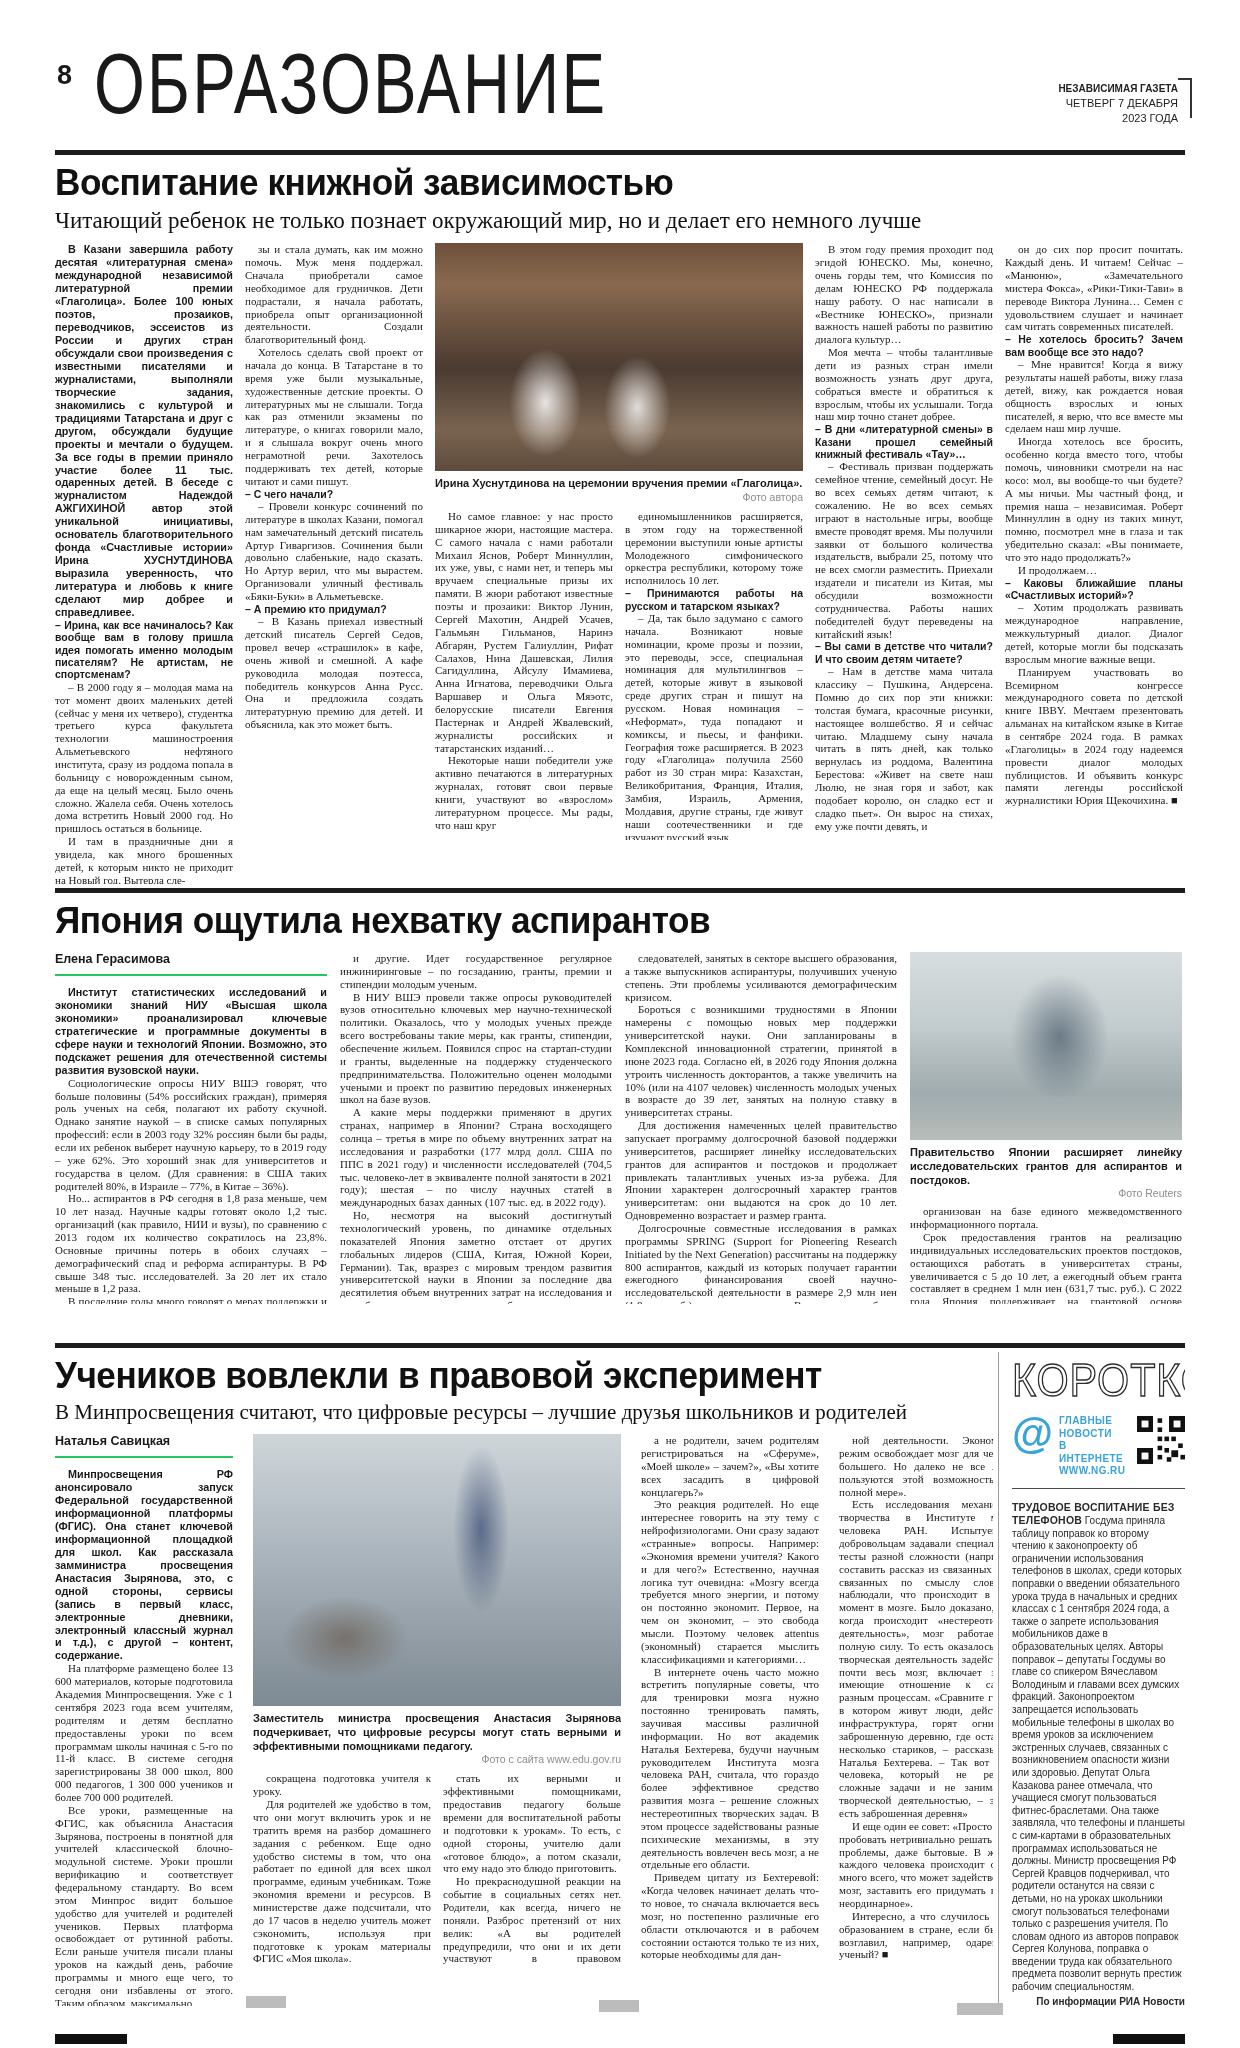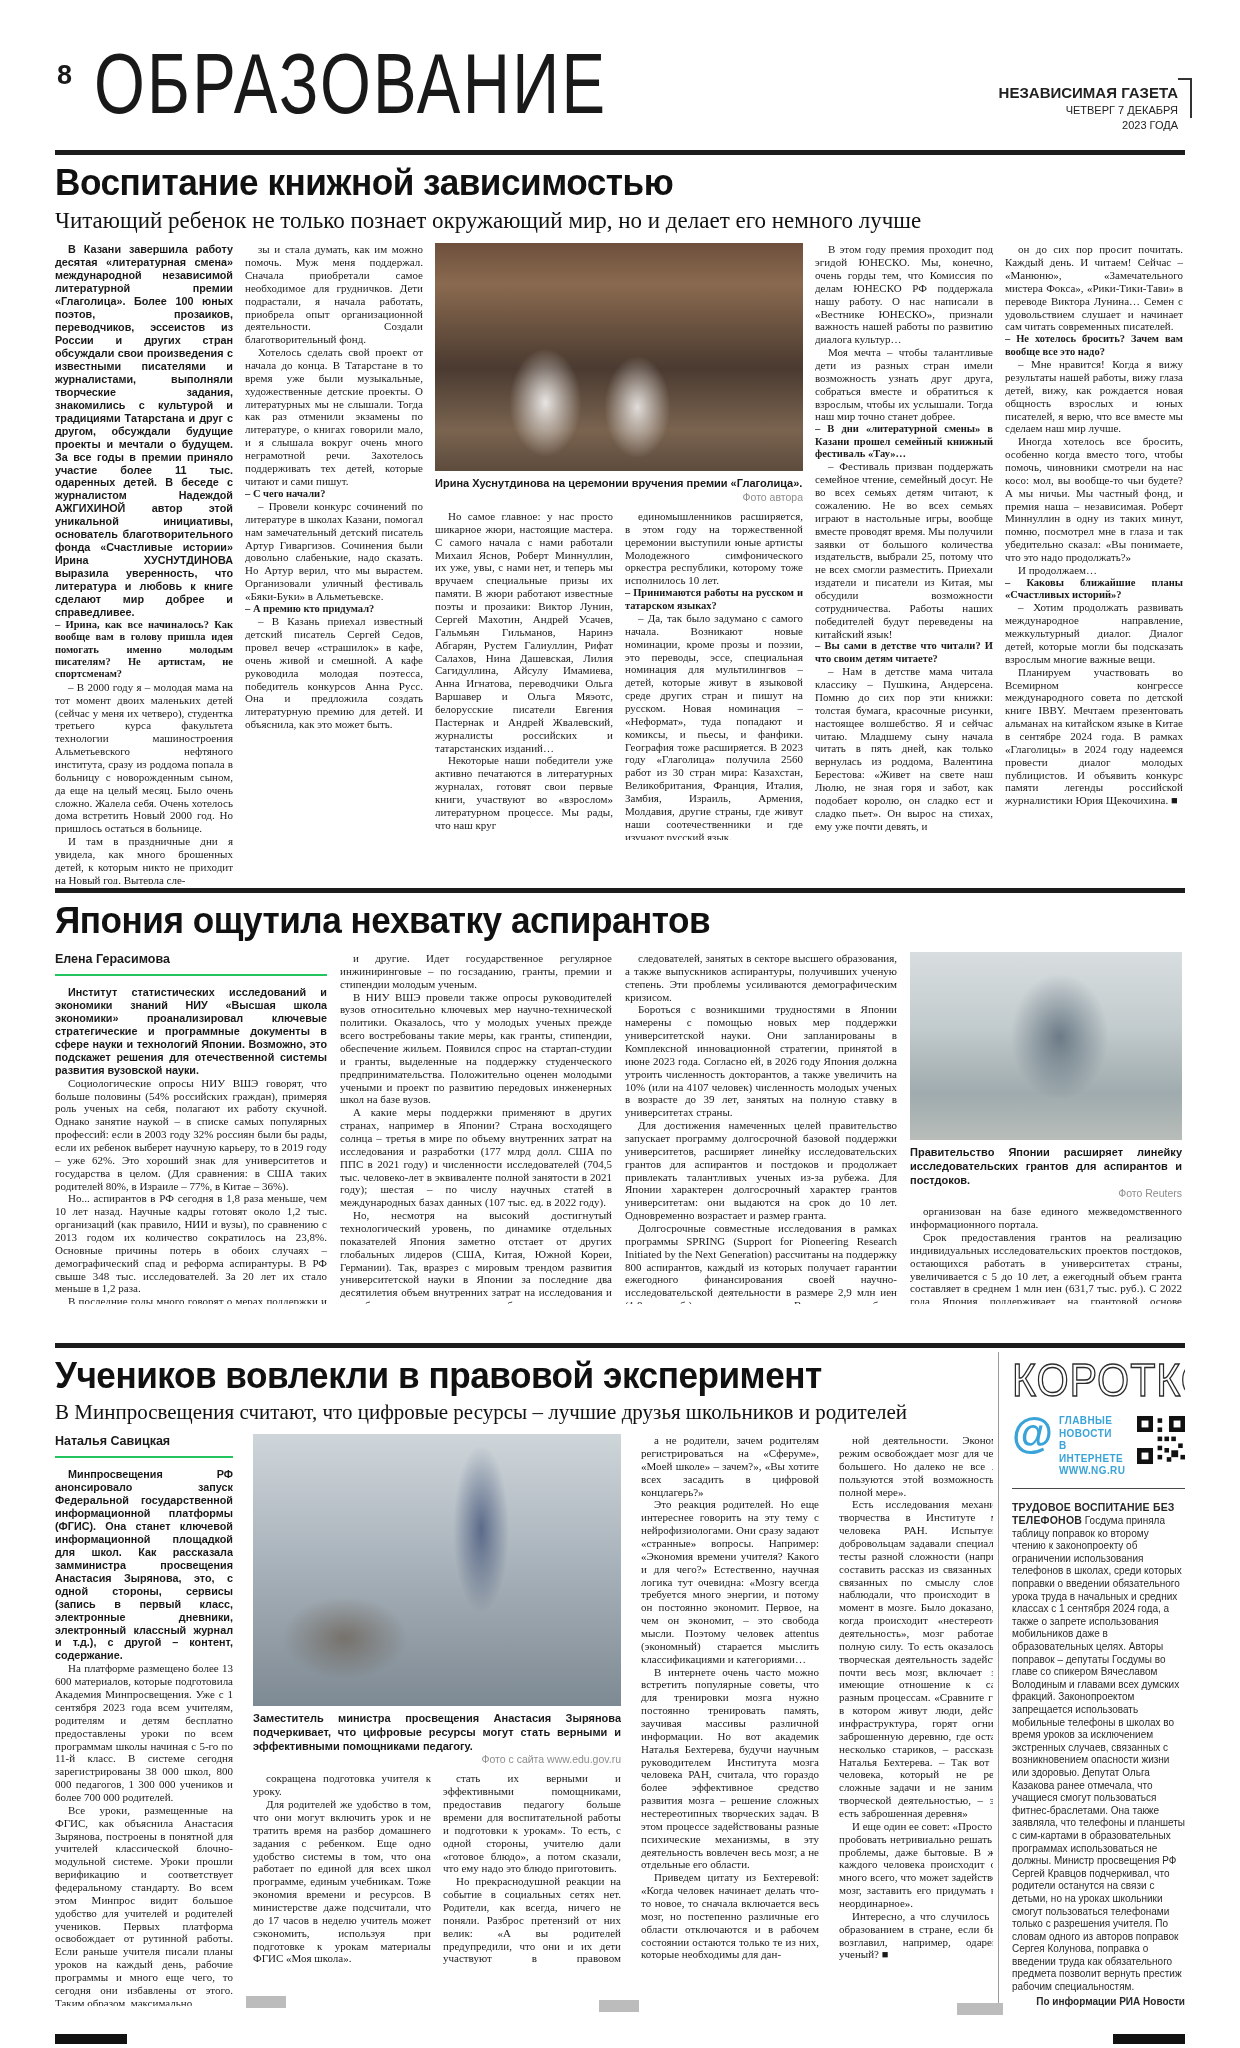--- a/index.html
+++ b/index.html
@@ -5,37 +5,37 @@
   html,body{margin:0;padding:0;background:#e9e9e9;}
   .page{position:relative;width:1240px;height:2048px;background:#fff;margin:0 auto;
         font-family:"Liberation Serif",serif;color:#1a1a1a;overflow:hidden;}
   
   .pageno{position:absolute;left:57px;top:60px;font:bold 27px "Liberation Sans",sans-serif;}
   .masthead{position:absolute;left:94px;top:34px;font-family:"Liberation Sans",sans-serif;
             font-weight:400;font-size:86px;letter-spacing:3px;transform:scaleX(.76);
             transform-origin:0 0;white-space:nowrap;color:#191919;}
   .hdr-right{position:absolute;right:62px;top:82px;text-align:right;
              font-family:"Liberation Sans",sans-serif;font-size:11px;line-height:1.4;color:#222;}
-  .hdr-right .b{font-weight:bold;font-size:15px;text-align:right;}
+  .hdr-right .b{font-weight:bold;font-size:10px;text-align:right;}
   .bracket{position:absolute;right:48px;top:78px;width:12px;height:38px;
            border-top:2px solid #333;border-right:2px solid #333;}
   .rule{position:absolute;left:55px;width:1130px;height:5px;background:#1c1c1c;}
   
   .art{position:absolute;left:55px;width:1130px;}
   .hl{margin:0;font-family:"Liberation Sans",sans-serif;font-weight:bold;font-size:37px;
       letter-spacing:-.5px;transform:scaleX(.95);transform-origin:0 50%;white-space:nowrap;color:#111;}
   .sub{margin:4px 0 0 0;font-size:23px;line-height:1.1;color:#111;}
   .cols{display:flex;gap:12px;margin-top:10px;}
   .col{flex:0 0 178px;width:178px;overflow:hidden;text-align:justify;}
   .colw{flex:0 0 272px;width:272px;overflow:hidden;text-align:justify;}
   .mid{flex:0 0 368px;width:368px;overflow:hidden;}
   .inner{display:flex;gap:12px;margin-top:7px;}
   .para{margin:0;text-indent:13px;font-size:11px;line-height:1.17;}
   .para.lead{font-family:"Liberation Sans",sans-serif;font-weight:bold;font-size:10.8px;line-height:1.2;}
-  .para.q{font-family:Liberation Serif, serif;font-weight:bold;text-indent:0;font-size:10.5px;line-height:1.18;}
+  .para.q{font-family:Liberation Sans, sans-serif;font-weight:bold;text-indent:0;font-size:10.5px;line-height:1.18;}
   .byline{font-family:"Liberation Sans",sans-serif;font-weight:bold;font-size:12.5px;
           border-bottom:2px solid #22c55e;padding-bottom:8px;margin-bottom:10px;}
   .photo{width:100%;}
   .photo1{height:228px;background:
      radial-gradient(60px 90px at 30% 70%, rgba(255,255,255,.85), rgba(255,255,255,0) 60%),
      radial-gradient(55px 85px at 55% 72%, rgba(255,255,255,.8), rgba(255,255,255,0) 60%),
      linear-gradient(180deg,#6d4f3c 0%,#8a6a4f 18%,#4a3a30 55%,#7a6450 82%,#5d4b3c 100%);}
   .photo2{height:188px;background:
      radial-gradient(70px 90px at 55% 45%, rgba(40,60,80,.55), rgba(40,60,80,0) 70%),
      linear-gradient(180deg,#d8dedf 0%,#c2cbcd 40%,#9fabae 75%,#b8bdb9 100%);}

